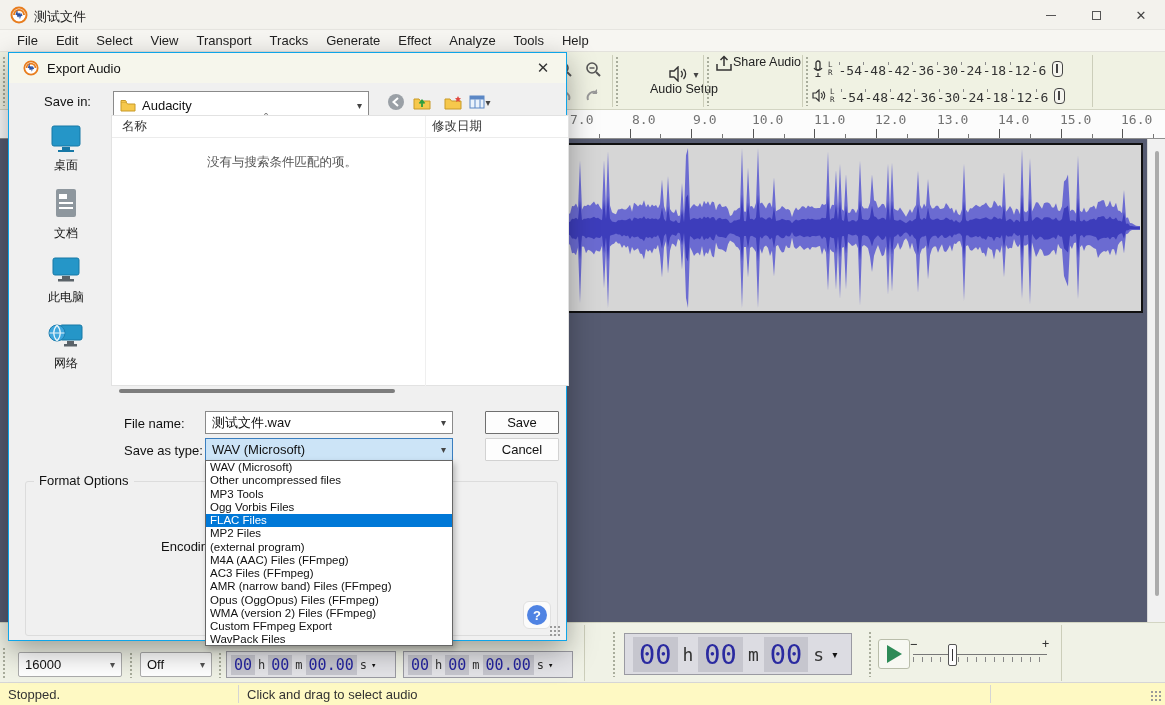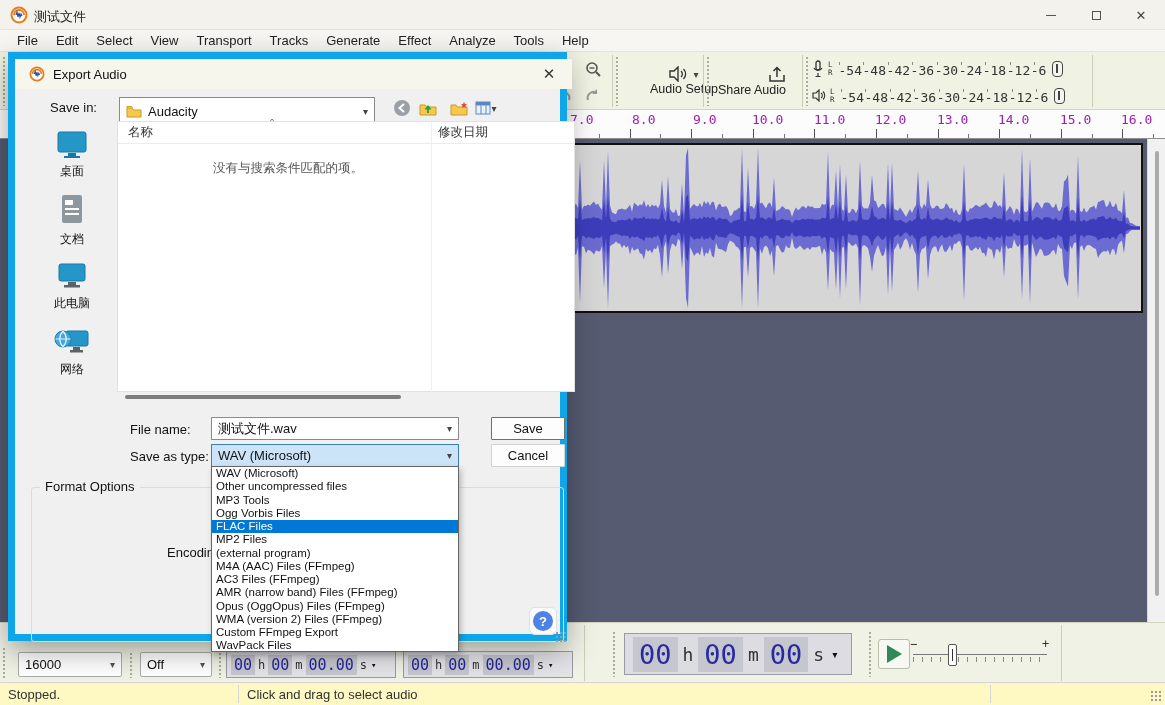--- a/index.html
+++ b/index.html
@@ -29,21 +29,21 @@
   .meter-num { font-family:"DejaVu Sans Mono", monospace; font-size:13px; color:#333; transform:translateY(2px); }
   .meter-handle { width:11px; height:16px; border:1.5px solid #444; border-radius:4px; background:#f5f5ef; display:flex; align-items:center; justify-content:center; }
   .meter-handle i { display:block; width:1.5px; height:9px; background:#444; }
   .lr { font-size:7.5px; line-height:8px; color:#333; font-family:"DejaVu Sans Mono", monospace; }
 
   .ruler { left:0; top:110px; width:1165px; height:29px; background:#fcfcfc; border-bottom:1px solid #8f8f8f; }
   .ruler-ticks { left:568px; top:19px; width:597px; height:9px;
      background-image:repeating-linear-gradient(to right, #555 0 1px, transparent 1px 61.6px),
                       repeating-linear-gradient(to right, #777 0 1px, transparent 1px 30.8px);
      background-size:100% 9px, 100% 4px; background-repeat:no-repeat; background-position:0 0, 0 5px; }
-  .ruler-num { top:2px; font-family:"DejaVu Sans Mono", monospace; font-size:13px; color:#a21caf; }
+  .ruler-num { top:2px; font-family:"DejaVu Sans Mono", monospace; font-size:13px; color:#737373; }
 
   .trackarea { left:0; top:139px; width:1147px; height:483px; background:#565b71; }
   .vscroll { left:1147px; top:139px; width:18px; height:483px; background:#f1f1f1; border-left:1px solid #d8d8d8; }
   .vscroll-thumb { left:7px; top:12px; width:4px; height:445px; background:#ababab; border-radius:2px; }
   .track { left:560px; top:4px; width:583px; height:170px; background:#d6d6d6; border:2px solid #101010; }
   .track svg { position:absolute; left:0; top:0; }
 
   .toolbar-bottom { left:0; top:622px; width:1165px; height:60px; background:#f0f2e6; border-top:1px solid #d3d5c3; }
   .combo-sm { height:25px; background:#fff; border:1px solid #acacac; border-radius:2px; display:flex; align-items:center; padding:0 6px; color:#111; }
   .combo-sm .caret { margin-left:auto; color:#555; font-size:10px; }
@@ -60,21 +60,21 @@
   .speed-ticks { height:5px; background:repeating-linear-gradient(to right, #888 0 1px, transparent 1px 9px); }
   .speed-thumb { width:9px; height:22px; background:#fdfdfd; border:1px solid #555; border-radius:2px; display:flex; align-items:center; justify-content:center; }
   .speed-thumb i { width:1px; height:12px; background:#333; display:block; }
   .pm { font-size:12px; color:#333; font-family:"DejaVu Sans Mono", monospace; }
 
   .statusbar { left:0; top:682px; width:1165px; height:23px; background:#fef9c3; border-top:1px solid #d6d6d6; display:flex; align-items:center; color:#333; }
   .status-sep { width:1px; height:18px; background:#d5d5d5; }
   .corner-grip { width:13px; height:13px; background-image:radial-gradient(#9a9a9a 1px, transparent 1.2px); background-size:4px 4px; }
 
   
-  .dialog { left:8px; top:52px; width:559px; height:589px; background:#f0f0f0; border:7px solid #0ea5e9; box-shadow:0 10px 28px rgba(0,0,0,.35); z-index:10; }
+  .dialog { left:8px; top:52px; width:559px; height:589px; background:#f0f0f0; border:1px solid #0ea5e9; box-shadow:0 10px 28px rgba(0,0,0,.35); z-index:10; }
   .dlg-titlebar { left:0; top:0; width:557px; height:30px; background:#f6f6ec; display:flex; align-items:center; padding-left:14px; }
   .dlg-title { margin-left:8px; font-size:13px; color:#111; }
   .dlg-close { position:absolute; right:6px; top:0; width:34px; height:30px; display:flex; align-items:center; justify-content:center; font-size:15px; color:#333; }
   .lbl { color:#111; font-size:13px;margin-left:13px; }
   .combo { background:#fff; border:1px solid #8a8a8a; display:flex; align-items:center; padding:0 6px; font-size:13px; color:#111; }
   .combo .caret { margin-left:auto; color:#444; font-size:10px; }
   .combo-focus { background:#cce4f7; border:1px solid #3a7ebf; }
   .nav-ico { width:20px; height:20px; display:flex; align-items:center; justify-content:center; }
   .places { left:10px; top:70px; width:94px; height:350px; display:flex; flex-direction:column; align-items:center; }
   .place { display:flex; flex-direction:column; align-items:center; margin-bottom:13px; }
@@ -171,21 +171,21 @@
           <path d="M12 5 a4 4 0 0 1 0 6 M14.5 3 a7 7 0 0 1 0 10" fill="none" stroke="#333" stroke-width="1.3"></path>
         </svg>
       <span class="caret-glyph">▾</span>
     </div>
     <span class="toolbar-label">Audio Setup</span>
   </div>
 
   <div class="abs vsep" style="left:703px;top:3px;height:52px"></div>
   <div class="abs grip" style="left:706px;top:4px;height:50px"></div>
 
-  <div class="abs" style="left:698px;top:3px;width:88px;height:52px;display:flex;flex-direction:column;align-items:flex-end;justify-content:center">
+  <div class="abs" style="left:714px;top:3px;width:88px;height:52px;display:flex;flex-direction:row;align-items:flex-start;justify-content:center">
     <svg width="18" height="17" viewBox="0 0 18 17">
         <path d="M9 11 V2 M5.5 5 L9 1.5 L12.5 5" fill="none" stroke="#333" stroke-width="1.5"></path>
         <path d="M2 9 v6 h14 v-6" fill="none" stroke="#333" stroke-width="1.5"></path>
       </svg>
     <span class="toolbar-label">Share Audio</span>
   </div>
 
   <div class="abs vsep" style="left:802px;top:3px;height:52px"></div>
   <div class="abs grip" style="left:805px;top:4px;height:50px"></div>
 

